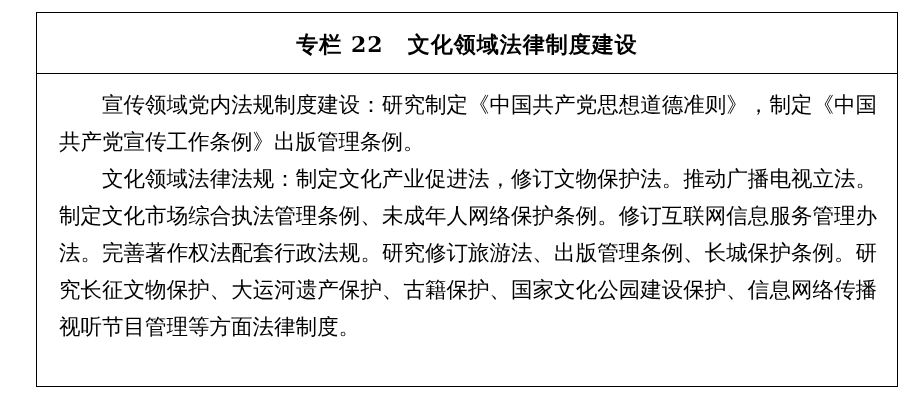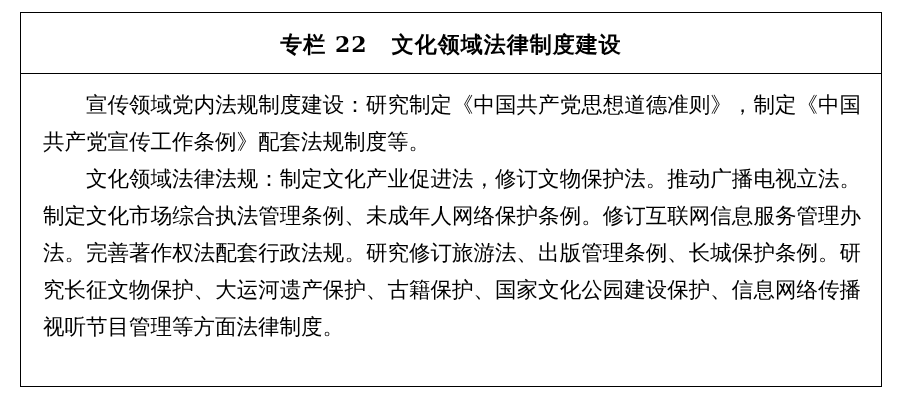--- a/index.html
+++ b/index.html
@@ -9,21 +9,21 @@
   }
   body {
     width: 900px;
     height: 403px;
     font-family: "DejaVu Serif", "Liberation Serif", serif;
     color: #000000;
     overflow: hidden;
   }
   .doc-box {
     position: absolute;
-    left: 20px;
+    left: 36px;
     top: 12px;
     width: 862px;
     height: 375px;
     border: 1px solid #000000;
     box-sizing: border-box;
     background: #ffffff;
   }
   .box-title {
     text-align: center;
     font-size: 22px;
@@ -56,16 +56,16 @@
 </style>
 </head>
 <body>
 
 <div class="doc-box">
   <div class="box-title">
     <span class="title-label">专栏 22</span><span>文化领域法律制度建设</span>
   </div>
   <hr class="title-rule">
   <div class="body-area">
-    <p class="para">宣传领域党内法规制度建设：研究制定《中国共产党思想道德准则》，制定《中国共产党宣传工作条例》配套法规制度等。</p>
+    <p class="para">宣传领域党内法规制度建设：研究制定《中国共产党思想道德准则》，制定《中国共产党宣传工作条例》出版管理条例。</p>
     <p class="para">文化领域法律法规：制定文化产业促进法，修订文物保护法。推动广播电视立法。制定文化市场综合执法管理条例、未成年人网络保护条例。修订互联网信息服务管理办法。完善著作权法配套行政法规。研究修订旅游法、出版管理条例、长城保护条例。研究长征文物保护、大运河遗产保护、古籍保护、国家文化公园建设保护、信息网络传播视听节目管理等方面法律制度。</p>
   </div>
 </div>
 
 </body></html>

